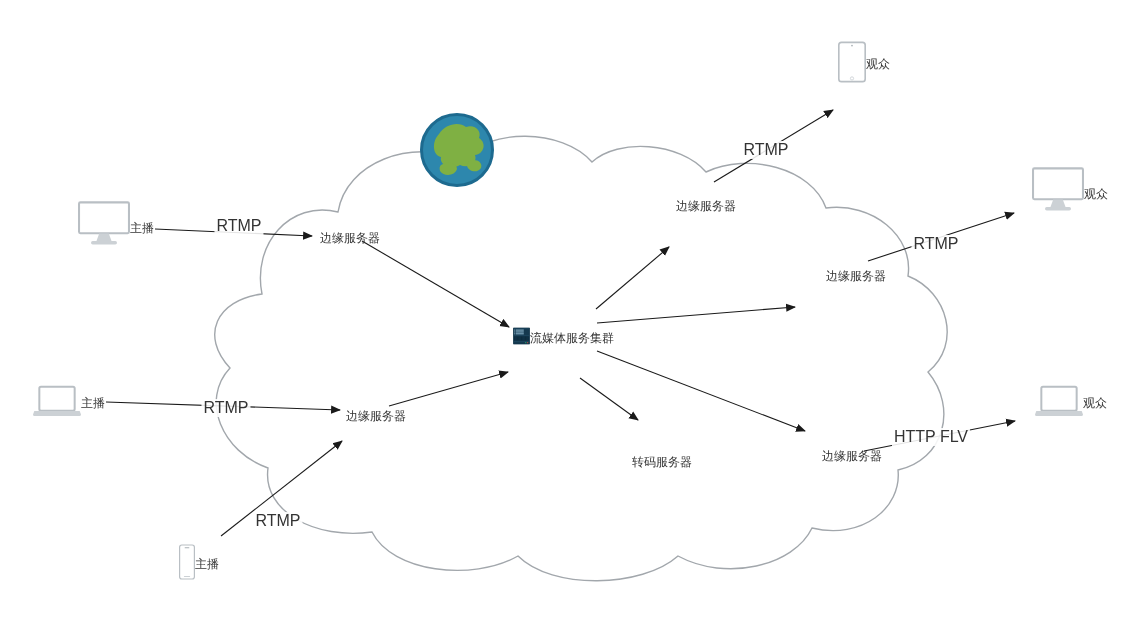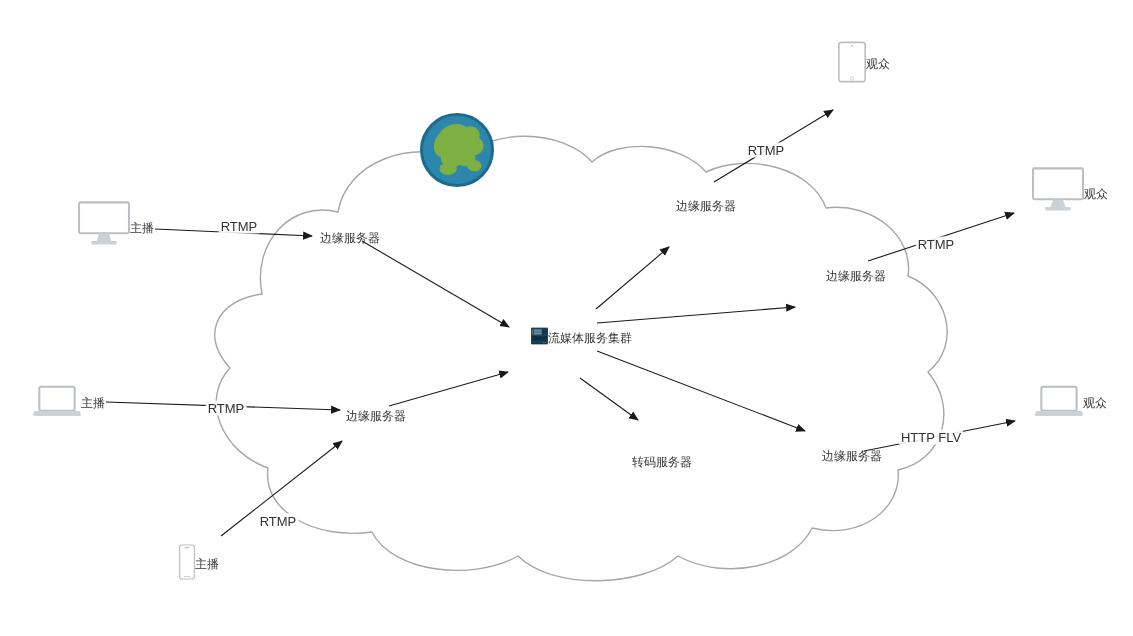--- a/index.html
+++ b/index.html
@@ -3,21 +3,21 @@
 <meta charset="utf-8">
 <style>
   * { margin:0; padding:0; box-sizing:border-box; }
   html,body { background:#ffffff; font-family:"Liberation Sans","DejaVu Sans",sans-serif; }
   .canvas { position:relative; width:1133px; height:636px; background:#fff; overflow:hidden; }
   .layer { position:absolute; left:0; top:0; }
   .cloud { fill:#ffffff; stroke:var(--cloud-stroke,#a2a7ac); stroke-width:1.4; }
   .edge { stroke:var(--arrow,#1a1a1a); stroke-width:1.1; fill:none; }
   .node { position:absolute; display:flex; flex-direction:row; align-items:center; }
   .node .label { margin-top:5px; font-size:12px; color:var(--label-text,#333); white-space:nowrap; }
-  .edge-label { position:absolute; transform:translate(-50%,-50%); font-size:13px; color:var(--label-text,#333);
+  .edge-label { position:absolute; transform:translate(-50%,-50%); font-size:16px; color:var(--label-text,#333);
                 background:rgba(255,255,255,.88); padding:0 2px; white-space:nowrap; }
   
   .f-body   { fill:var(--server-body,#15394f); }
   .f-stripe { fill:var(--server-stripe,#8fb8cf); }
   .f-line   { fill:var(--server-line,#2c5d79); }
   .f-panel  { fill:var(--server-panel,#0d2b3d); }
   .f-green  { fill:var(--led-green,#2fbf71); }
   .f-red    { fill:var(--led-red,#e04f3f); }
   .f-ocean  { fill:var(--globe-ocean,#2d87ad); }
   .f-land   { fill:var(--globe-land,#7fb043); }
@@ -173,21 +173,21 @@
         <use href="#sym-server"></use>
       </svg>
     <span class="label">边缘服务器</span>
   </div>
   <div class="node" style="left:346px;top:374px;width:40px">
     <svg class="icon" width="40" height="80">
         <use href="#sym-server"></use>
       </svg>
     <span class="label">边缘服务器</span>
   </div>
-  <div class="node" style="left:531px;top:296px;width:101px">
+  <div class="node" style="left:513px;top:296px;width:101px">
     <svg class="icon" width="82" height="80">
         <use href="#sym-cluster"></use>
       </svg>
     <span class="label">流媒体服务集群</span>
   </div>
   <div class="node" style="left:676px;top:164px;width:40px">
     <svg class="icon" width="40" height="80">
         <use href="#sym-server"></use>
       </svg>
     <span class="label">边缘服务器</span>

